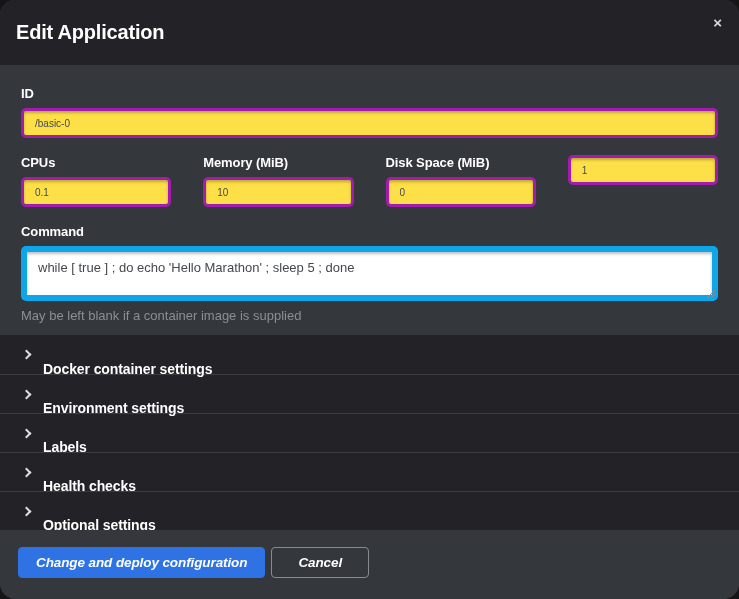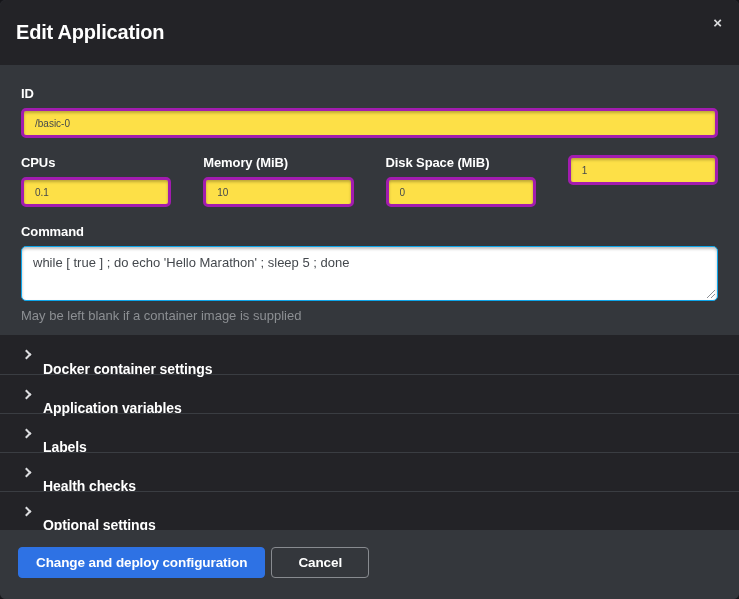--- a/index.html
+++ b/index.html
@@ -2,21 +2,21 @@
 <html><head>
 <meta charset="utf-8">
 <style>
   * { box-sizing: border-box; margin: 0; padding: 0; }
   html, body { background: #151518; font-family: "Liberation Sans", "DejaVu Sans", sans-serif; }
   body { display: flex; align-items: flex-start; justify-content: flex-start; }
 
   .modal {
     width: 739px; height: 599px;
     background: #34373c;
-    border-radius: 6px;
+    border-radius: 16px;
     overflow: hidden;
     display: flex; flex-direction: column;
     box-shadow: 0 0 0 1px #1c1c20;
   }
 
   
   .modal-header {
     height: 65px; flex: 0 0 65px;
     background: #232327;
     display: flex; align-items: center;
@@ -57,21 +57,21 @@
     display: grid;
     grid-template-columns: repeat(4, 1fr);
     column-gap: 32px;
     margin-top: 17px;
   }
   .command-group { margin-top: 17px; }
   .textarea-wrap { position: relative; }
   .command-textarea {
     display: block; width: 100%; height: 55px;
     background: #ffffff;
-    border: 1px solid #0ea5e9; border-radius: 5px;
+    border: 6px solid #0ea5e9; border-radius: 5px;
     box-shadow: inset 0 2px 3px rgba(0,0,0,0.25);
     padding: 8px 11px;
     font-family: inherit; font-size: 13px; color: #44484d;
     resize: none; overflow: hidden;
   }
   .resize-handle {
     position: absolute; right: 3px; bottom: 3px;
     width: 10px; height: 10px;
     background: repeating-linear-gradient(135deg, transparent, transparent 2px, #8d9095 2px, #8d9095 3px);
     clip-path: polygon(100% 0, 100% 100%, 0 100%);
@@ -109,20 +109,21 @@
     display: flex; align-items: flex-start;
     padding: 17px 18px 0 18px;
     gap: 6px;
   }
   .btn {
     height: 31px;
     border-radius: 4px;
     font-family: inherit; font-size: 13.5px; font-weight: 700;
     cursor: pointer;
     letter-spacing: -0.1px;
+    font-style: italic;
   }
   .btn-primary {
     background: #2e72e4; border: 1px solid #2e72e4;
     color: #ffffff;
     padding: 0 17px;
   }
   .btn-cancel {
     background: transparent; border: 1px solid #888b90;
     color: #ffffff;
     padding: 0 26px;
@@ -174,21 +175,21 @@
 
   </div>
 
   <div class="sections">
     <div class="section-row">
       <span class="chevron-right"></span>
       <span class="section-label">Docker container settings</span>
     </div>
     <div class="section-row">
       <span class="chevron-right"></span>
-      <span class="section-label">Application variables</span>
+      <span class="section-label">Environment settings</span>
     </div>
     <div class="section-row">
       <span class="chevron-right"></span>
       <span class="section-label">Labels</span>
     </div>
     <div class="section-row">
       <span class="chevron-right"></span>
       <span class="section-label">Health checks</span>
     </div>
     <div class="section-row">

